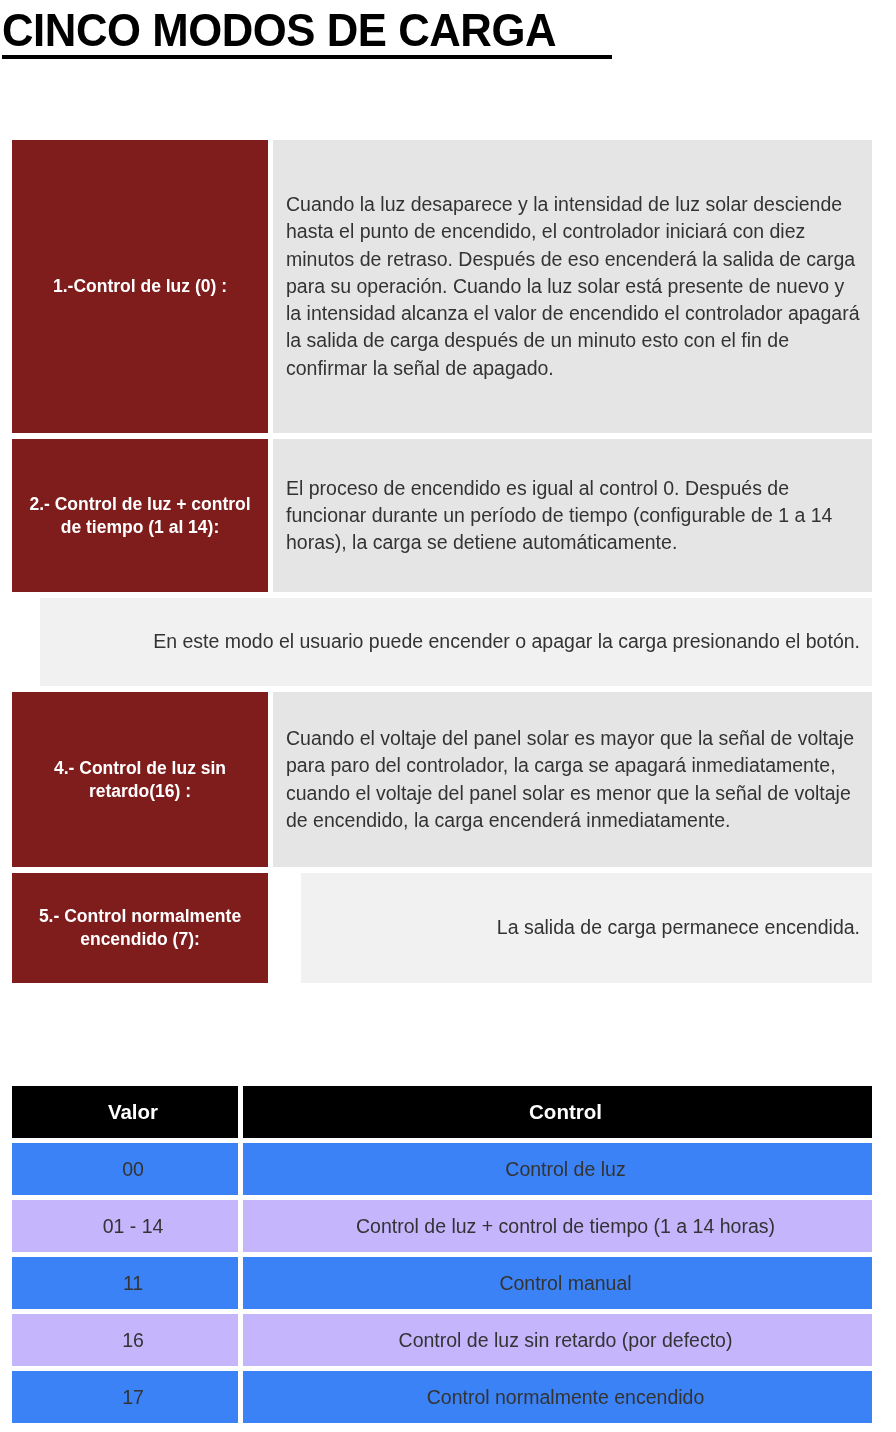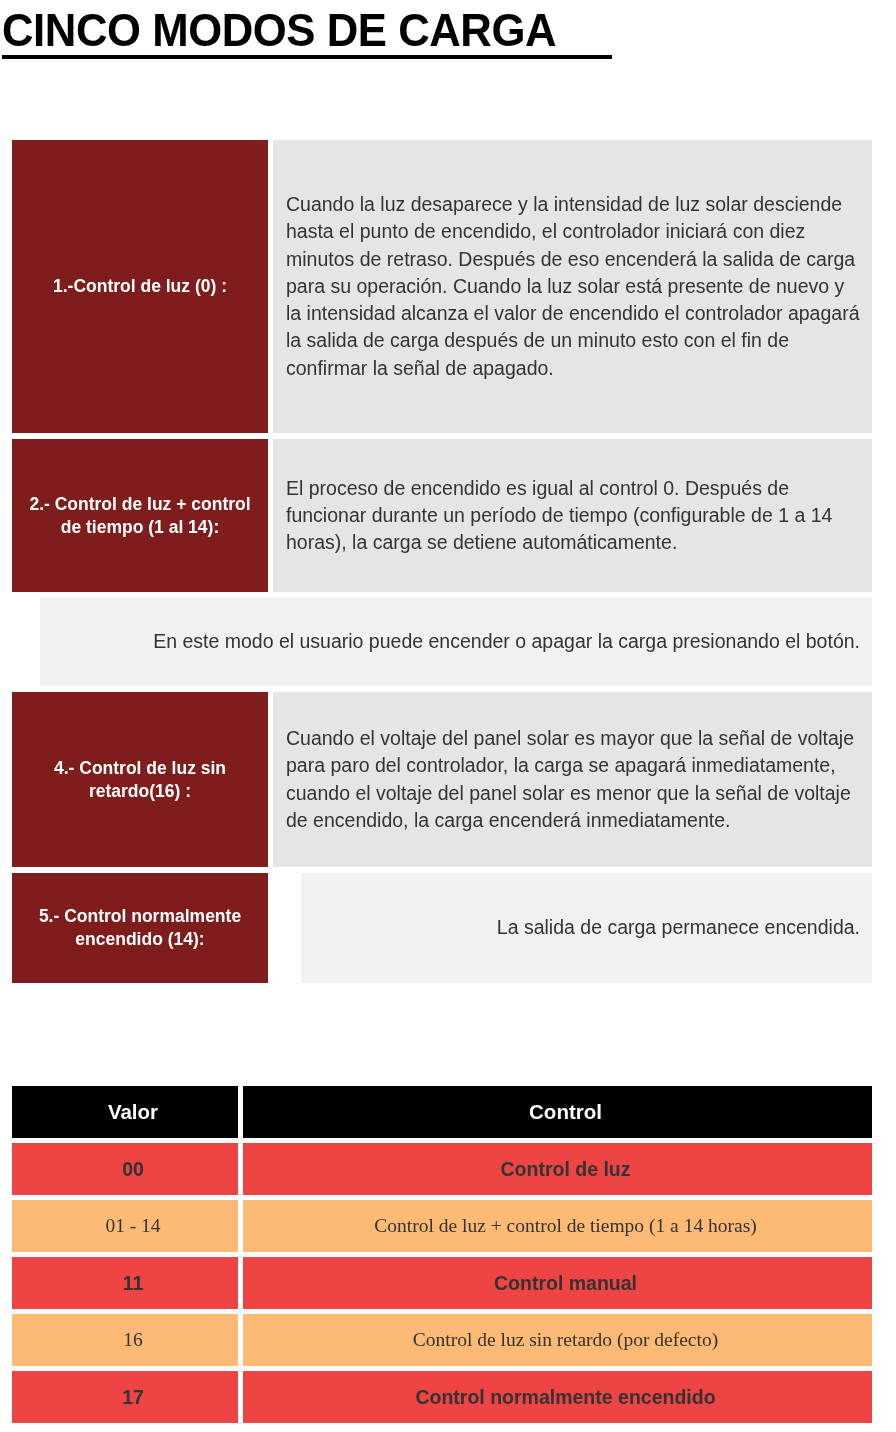--- a/index.html
+++ b/index.html
@@ -133,22 +133,22 @@
   }
   .v-cell.col-valor { flex: 0 0 226px; width: 226px; }
   .v-cell.col-control { flex: 1 1 auto; }
 
   .values-row.head .v-cell {
     background: #000000;
     color: #ffffff;
     font-weight: bold;
     font-size: 20.5px;
   }
-  .values-row.shade-a .v-cell { background: #ef4444; font-weight: bold; }
-  .values-row.shade-b .v-cell { background: #fdba74; font-family: Liberation Serif, serif; }
+  .values-row.shade-a .v-cell { background: #3b82f6; }
+  .values-row.shade-b .v-cell { background: #c4b5fd; }
 </style>
 </head>
 <body>
 
 <div class="page-title-wrap">
   <h1 class="page-title">CINCO MODOS DE CARGA</h1>
 </div>
 <div class="title-rule"></div>
 
 <div class="modes-table">
@@ -174,21 +174,21 @@
   </div>
 
   <div class="mode-row r4">
     <div class="mode-label">4.- Control de luz sin retardo(16) :</div>
     <div class="mode-desc">
       <p>Cuando el voltaje del panel solar es mayor que la señal de voltaje para paro del controlador, la carga se apagará inmediatamente, cuando el voltaje del panel solar es menor que la señal de voltaje de encendido, la carga encenderá inmediatamente.</p>
     </div>
   </div>
 
   <div class="mode-row r5">
-    <div class="mode-label">5.- Control normalmente encendido (14):</div>
+    <div class="mode-label">5.- Control normalmente encendido (7):</div>
     <div class="mode-desc alt">
       <p>La salida de carga permanece encendida.</p>
     </div>
   </div>
 
 </div>
 
 <div class="values-table">
 
   <div class="values-row head">

